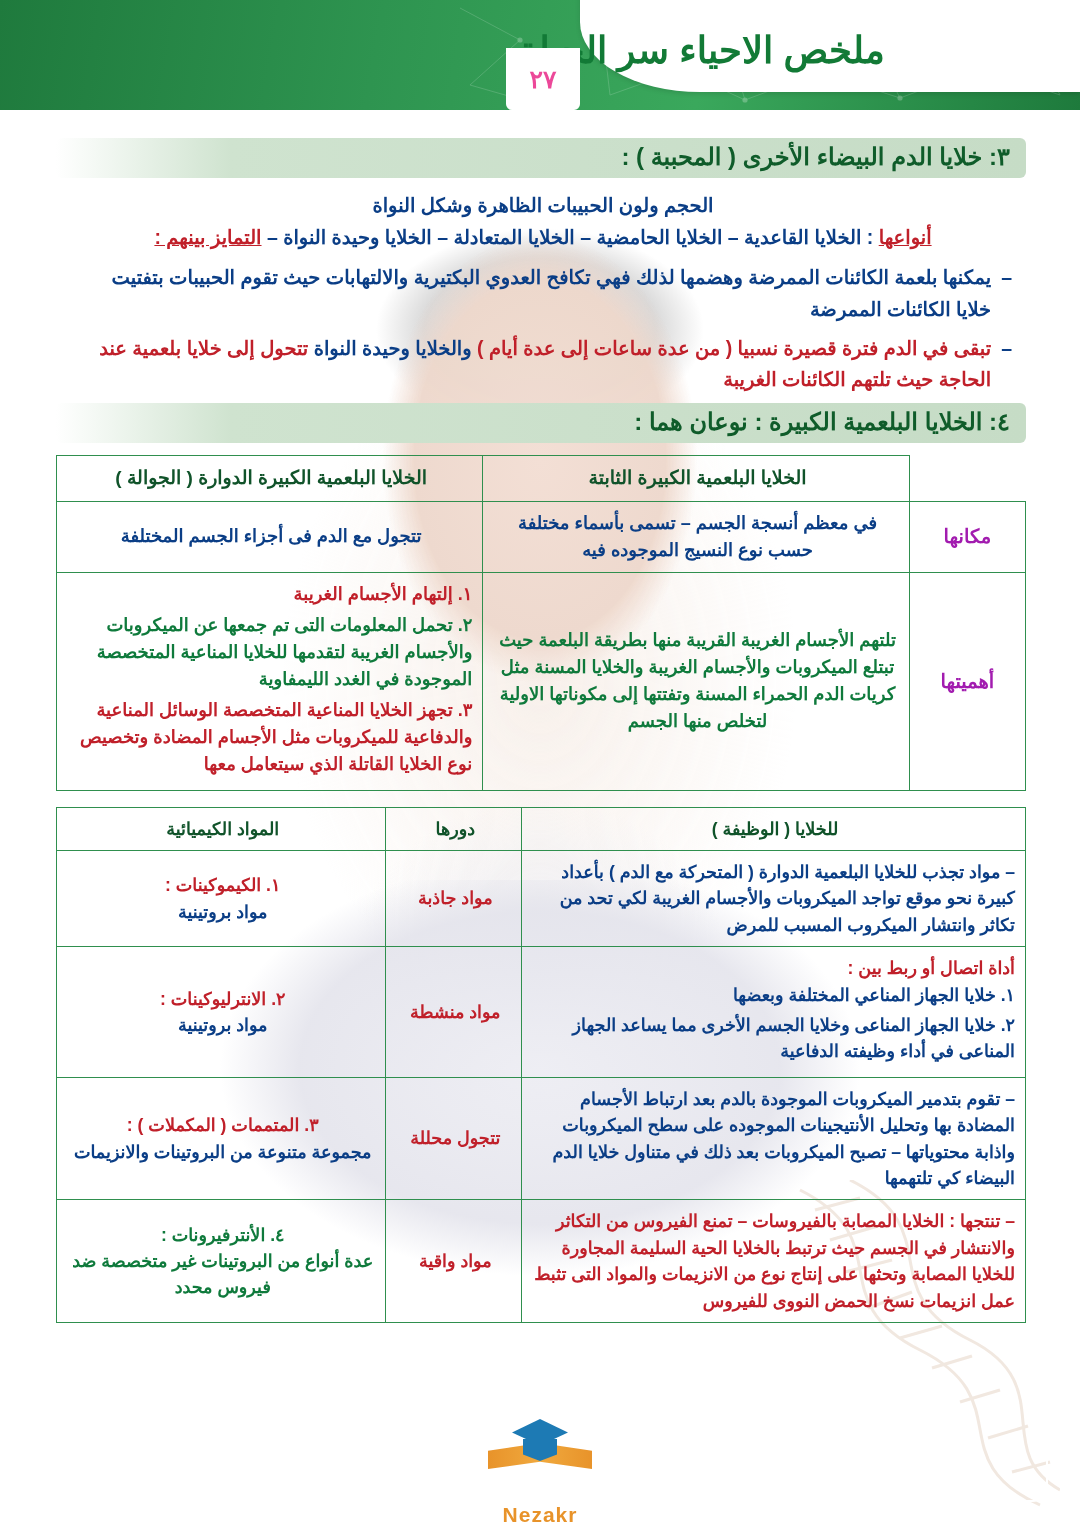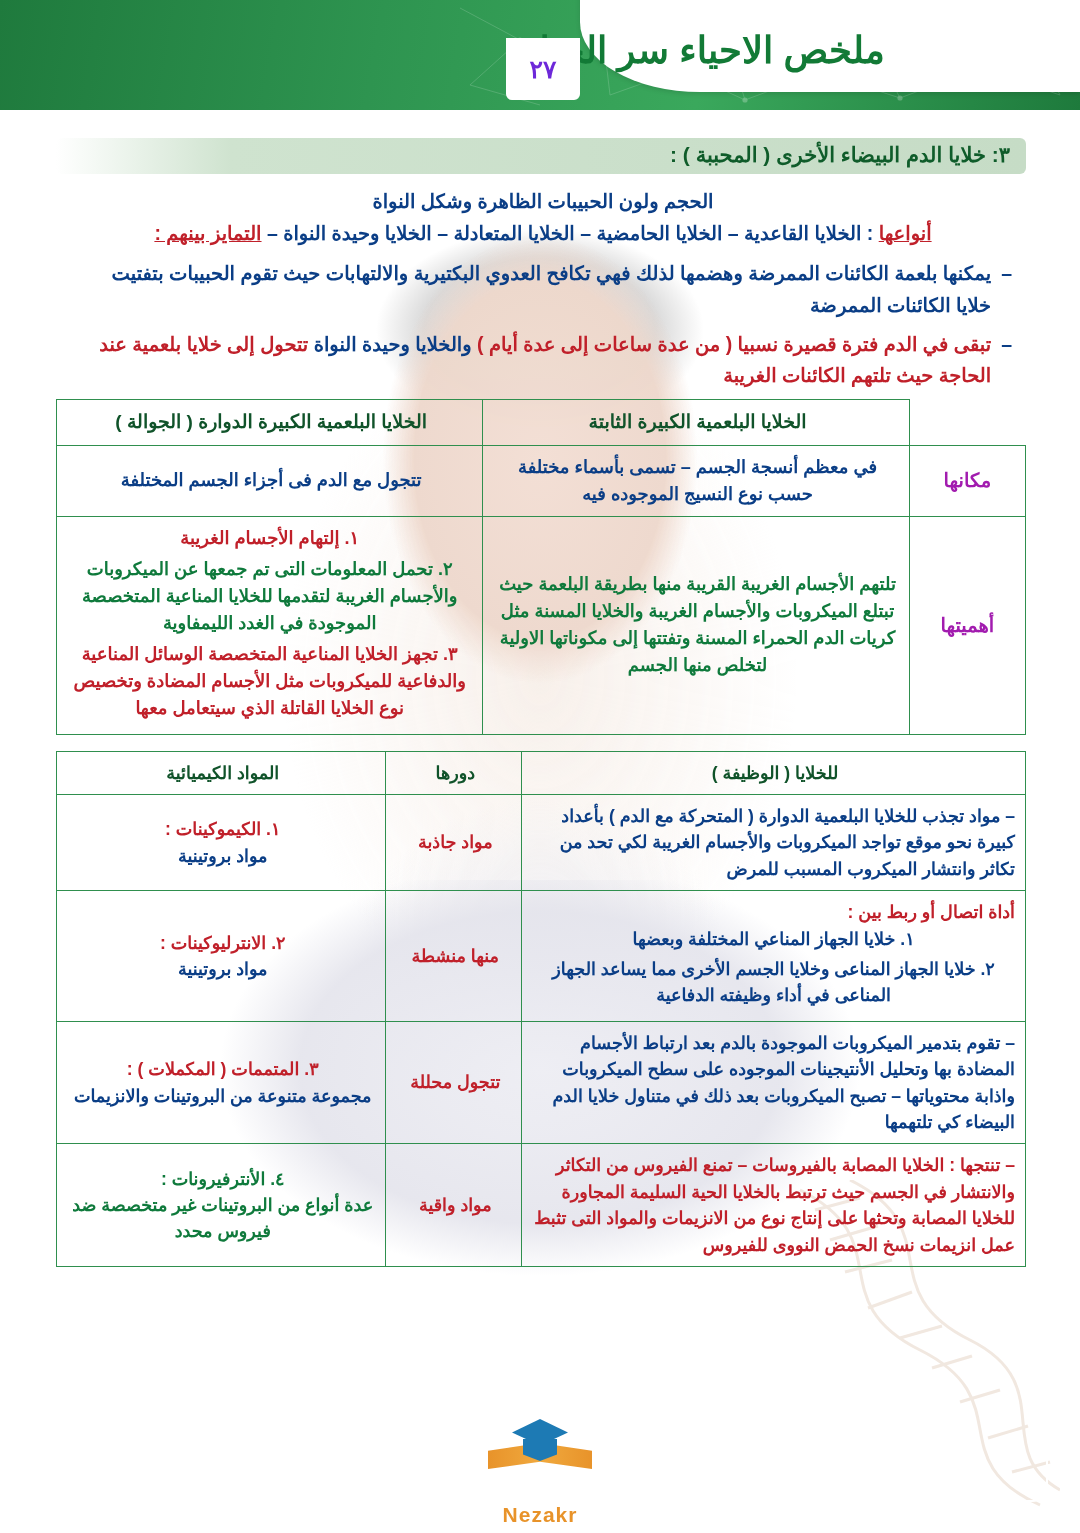--- a/index.html
+++ b/index.html
@@ -34,24 +34,24 @@
     box-shadow:0 2px 5px rgba(0,0,0,.12);
   }
   .header-title{
     position:relative;
     font-size:37px; font-weight:bold; color:#127a36;
     margin-right:14px; margin-top:-10px;
     letter-spacing:0px;
     white-space:nowrap;
   }
   .page-num-box{
-    position:absolute; top:38px; right:500px;
+    position:absolute; top:48px; right:500px;
     width:74px; height:62px; background:#ffffff;
     display:flex; align-items:center; justify-content:center;
-    font-size:25px; color:#6d28d9; font-weight:bold;
+    font-size:25px; color:#ec4899; font-weight:bold;
     border-bottom-right-radius:6px; border-bottom-left-radius:6px;
   }
 
   
   .watermark{
     position:absolute; top:120px; left:0; width:1080px; height:1400px;
     overflow:hidden; z-index:0;
   }
   .wm-face{
     position:absolute; top:40px; left:195px; width:690px; height:1150px;
@@ -97,21 +97,21 @@
   }
 
   
   .sec-bar{
     position:relative;
     background:linear-gradient(90deg, rgba(198,222,198,0) 0%, #cfe3cf 18%, #c6dcc6 100%);
     border-radius:6px;
     padding:5px 16px 7px 40px;
     margin:0 0 12px 0;
     color:#0f5c2a;
-    font-size:21px; font-weight:bold;
+    font-size:24px; font-weight:bold;
     text-align:right;
   }
   .sec-bar.sm { font-size:19.5px; }
 
   
   .block{ padding:0 14px 0 18px; text-align:right; }
   .lineA{
     color:#0b3e86; font-size:19.5px; font-weight:bold; line-height:1.55;
     margin:0 0 2px 0;
   }
@@ -148,21 +148,21 @@
   .hdr-empty{ border:none !important; background:transparent; }
   .rowlabel{
     color:#a21caf; font-weight:bold; text-align:center; font-size:19.5px;
     width:74px;
   }
   .cell-c{ text-align:center;padding-left:13px; }
   .cell-green{ color:#0f7a3c; font-weight:bold; }
   .cell-red{ color:#c0202a; font-weight:bold; }
   .cell-blue{ color:#0b3e86; font-weight:bold; }
   ol.num{ margin:0; padding:0; list-style:none; }
-  ol.num li{ margin-bottom:4px;text-align:center; }
+  ol.num li{ margin-bottom:4px; }
 
   .t2 td, .t2 th{ font-size:17.6px; }
   .t2 .colA{ width:52%; }
   .t2 .colB{ width:14%; }
   .t2 .colC{ width:34%;margin-top:45px; }
 
   
   .footer{
     position:absolute; bottom:6px; left:0; width:1080px; height:110px;
     display:flex; flex-direction:column; align-items:center; justify-content:flex-end;
@@ -271,20 +271,21 @@
           <span class="dash">–</span>
           <p>
             <span class="red">تبقى في الدم فترة قصيرة نسبيا ( من عدة ساعات إلى عدة أيام )</span>
             <span class="blue">والخلايا وحيدة النواة</span>
             <span class="red">تتحول إلى خلايا بلعمية عند الحاجة حيث تلتهم الكائنات الغريبة</span>
           </p>
         </div>
       </div>
     </div>
 
+    <div class="sec-bar">٤: الخلايا البلعمية الكبيرة : نوعان هما :</div>
 
     <table class="t1">
       <thead>
         <tr>
           <th class="hdr-empty" style="width:74px;"></th>
           <th class="cell-c" style="width:44%;">الخلايا البلعمية الكبيرة الثابتة</th>
           <th class="cell-c" style="width:44%;">الخلايا البلعمية الكبيرة الدوارة ( الجوالة )</th>
         </tr>
       </thead>
       <tbody>
@@ -328,21 +329,21 @@
         </tr>
 
         <tr>
           <td>
             <div class="cell-red">أداة اتصال أو ربط بين :</div>
             <ol class="num">
               <li class="cell-blue">١. خلايا الجهاز المناعي المختلفة وبعضها</li>
               <li class="cell-blue">٢. خلايا الجهاز المناعى وخلايا الجسم الأخرى مما يساعد الجهاز المناعى في أداء وظيفته الدفاعية</li>
             </ol>
           </td>
-          <td class="cell-c cell-red">منها منشطة</td>
+          <td class="cell-c cell-red">مواد منشطة</td>
           <td class="cell-c">
             <div class="cell-red">٢. الانترليوكينات :</div>
             <div class="cell-blue">مواد بروتينية</div>
           </td>
         </tr>
 
         <tr>
           <td class="cell-blue">– تقوم بتدمير الميكروبات الموجودة بالدم بعد ارتباط الأجسام المضادة بها وتحليل الأنتيجينات الموجوده على سطح الميكروبات واذابة محتوياتها – تصبح الميكروبات بعد ذلك في متناول خلايا الدم البيضاء كي تلتهمها</td>
           <td class="cell-c cell-red">تتجول محللة</td>
           <td class="cell-c">

